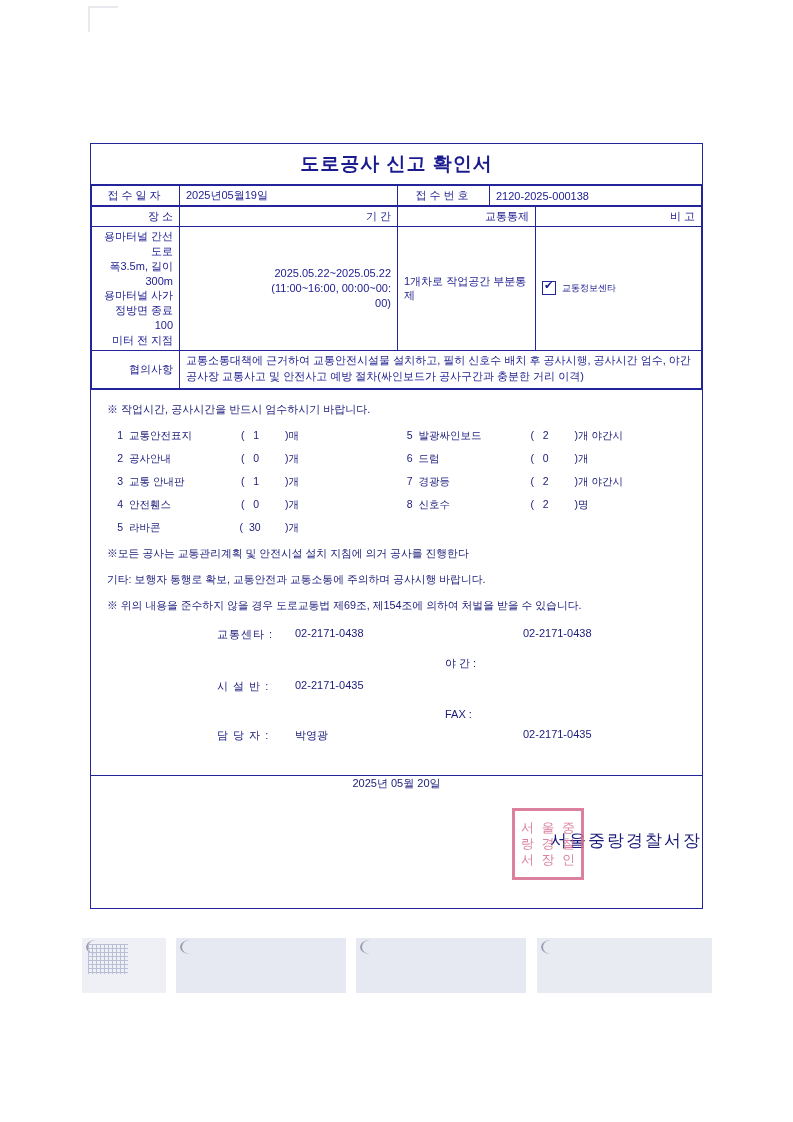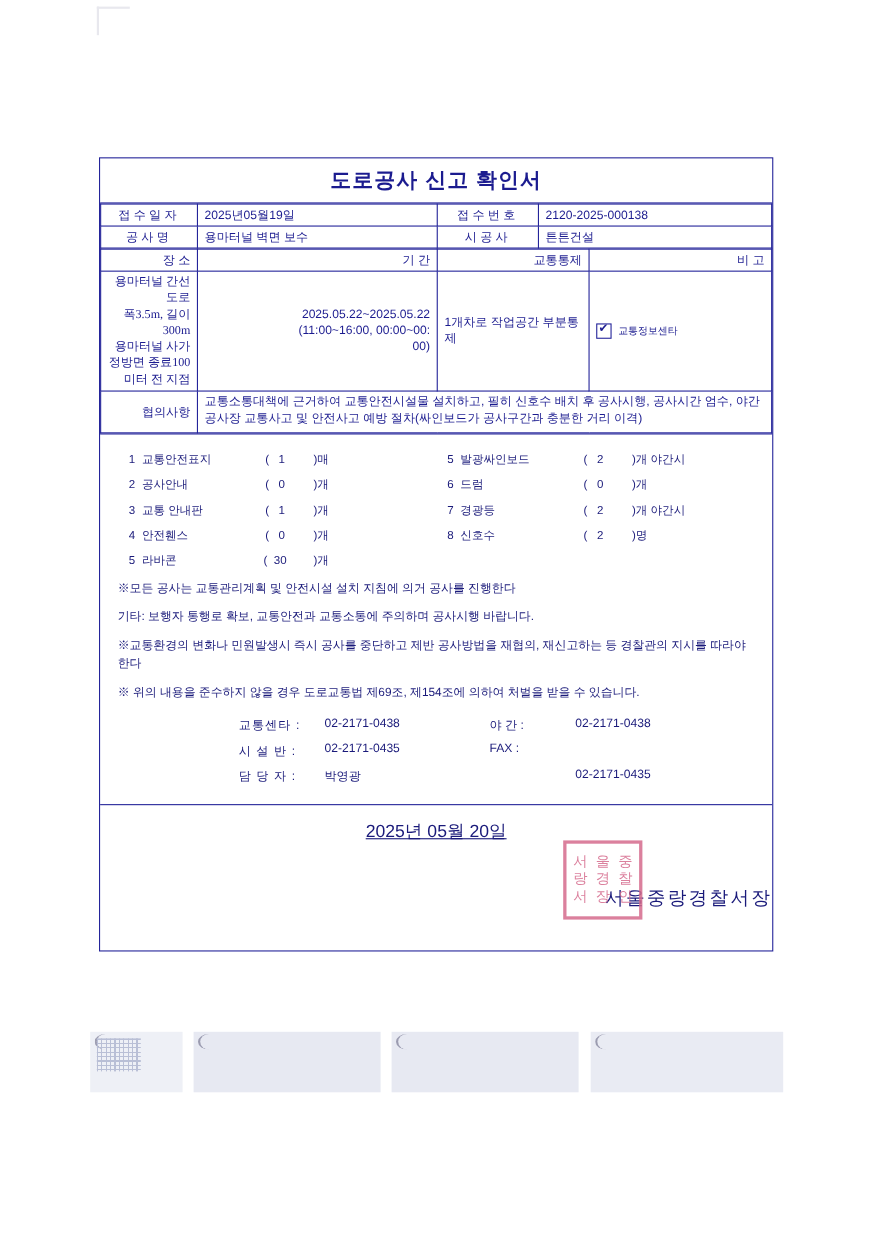--- a/index.html
+++ b/index.html
@@ -132,32 +132,30 @@
     margin-top: 14px;
     font-size: 11px;
   }
   .contact-row {
     display: flex;
     margin-bottom: 8px;
     padding-left: 110px;
   }
   .c-lbl { width: 78px; letter-spacing: 1px; }
   .c-val { width: 150px; }
-  .c-lbl2 { width: 78px; text-align: left; }
+  .c-lbl2 { width: 78px; text-align: left; margin-top: 29px; }
   .c-val2 { width: 150px; }
   .footer {
     border-top: 1.5px solid #24249a;
     height: 132px;
     position: relative;
     text-align: center;
   }
   .f-date {
-    margin-top: 14px;
-    font-size: 16px;
-    text-decoration: underline;
+    font-size: 11px;
   }
   .f-issuer {
     margin-top: 38px;
     font-size: 17px;
     letter-spacing: 2px;
     text-align: right;
   }
   .stamp {
     position: absolute;
     right: 118px;
@@ -235,45 +233,39 @@
         <col style="width:92px">
         <col style="width:212px">
       </colgroup>
       <tbody>
         <tr>
           <td class="lbl">접수일자</td>
           <td class="val">2025년05월19일</td>
           <td class="lbl">접수번호</td>
           <td class="val">2120-2025-000138</td>
         </tr>
-        <tr>
-          <td class="lbl">공사명</td>
-          <td class="val">용마터널 벽면 보수</td>
-          <td class="lbl">시공사</td>
-          <td class="val">튼튼건설</td>
-        </tr>
       </tbody>
     </table>
 
     <table class="grid">
       <colgroup>
         <col style="width:88px">
         <col style="width:218px">
         <col style="width:138px">
         <col style="width:166px">
       </colgroup>
       <tbody>
         <tr>
           <td class="ctr">장 소</td>
           <td class="ctr">기 간</td>
           <td class="ctr">교통통제</td>
           <td class="ctr">비 고</td>
         </tr>
         <tr style="height:44px;">
-          <td class="ctr tiny" style="white-space:pre-line;font-family:Liberation Serif, serif;">용마터널 간선도로
+          <td class="ctr tiny" style="white-space:pre-line;">용마터널 간선도로
 폭3.5m, 길이300m
 용마터널 사가정방면 종료100
 미터 전 지점</td>
           <td class="ctr tiny" style="white-space:pre-line;">2025.05.22~2025.05.22
 (11:00~16:00, 00:00~00:
 00)</td>
           <td class="tiny" style="white-space:pre-line;">1개차로 작업공간 부분통
 제</td>
           <td>
             <span class="chk"></span><span class="small">교통정보센타</span>
@@ -281,20 +273,21 @@
         </tr>
         <tr style="height:38px;">
           <td class="ctr">협의사항</td>
           <td class="small" colspan="3" style="line-height:1.45;">교통소통대책에 근거하여 교통안전시설물 설치하고, 필히 신호수 배치 후 공사시행, 공사시간 엄수, 야간 공사장 교통사고 및 안전사고 예방 절차(싸인보드가 공사구간과 충분한 거리 이격)</td>
         </tr>
       </tbody>
     </table>
 
     <div class="body-sec">
 
+      <p class="note-line">※ 작업시간, 공사시간을 반드시 엄수하시기 바랍니다.</p>
 
       <div class="items">
         <div class="item-row">
           <div class="item-col">
             <span class="it-num">1</span>
             <span class="it-name">교통안전표지</span>
             <span class="it-paren">(&nbsp;&nbsp;&nbsp;<span>1</span>&nbsp;&nbsp;</span>
             <span class="it-unit">)매</span>
           </div>
           <div class="item-col">
@@ -356,21 +349,20 @@
             <span class="it-name">라바콘</span>
             <span class="it-paren">(&nbsp;&nbsp;<span>30</span>&nbsp;&nbsp;</span>
             <span class="it-unit">)개</span>
           </div>
           <div class="item-col"></div>
         </div>
       </div>
 
       <p class="para">※모든 공사는 교통관리계획 및 안전시설 설치 지침에 의거 공사를 진행한다</p>
       <p class="para">기타: 보행자 통행로 확보, 교통안전과 교통소통에 주의하며 공사시행 바랍니다.</p>
-      <p class="para">※교통환경의 변화나 민원발생시 즉시 공사를 중단하고 제반 공사방법을 재협의, 재신고하는 등 경찰관의 지시를 따라야 한다</p>
       <p class="para">※ 위의 내용을 준수하지 않을 경우 도로교통법 제69조, 제154조에 의하여 처벌을 받을 수 있습니다.</p>
 
       <div class="contact">
         <div class="contact-row">
           <span class="c-lbl">교통센타 :</span>
           <span class="c-val">02-2171-0438</span>
           <span class="c-lbl2">야 간 :</span>
           <span class="c-val2">02-2171-0438</span>
         </div>
         <div class="contact-row">

